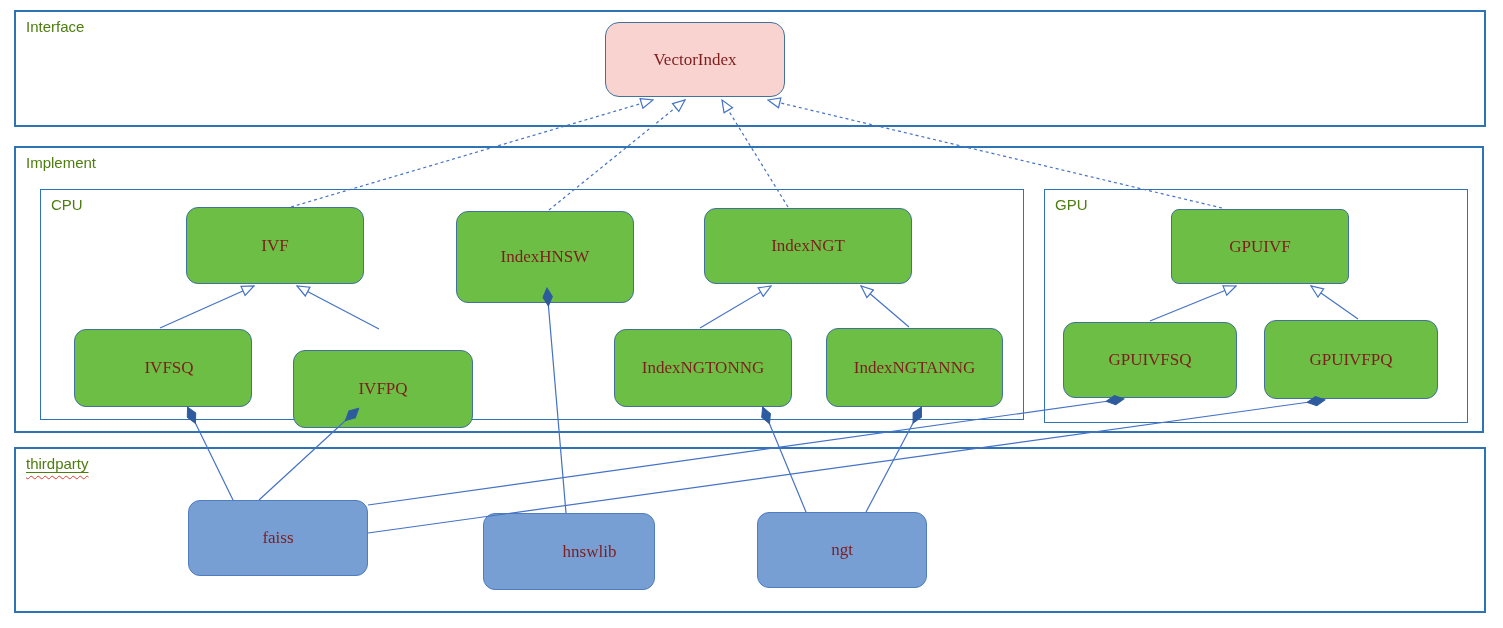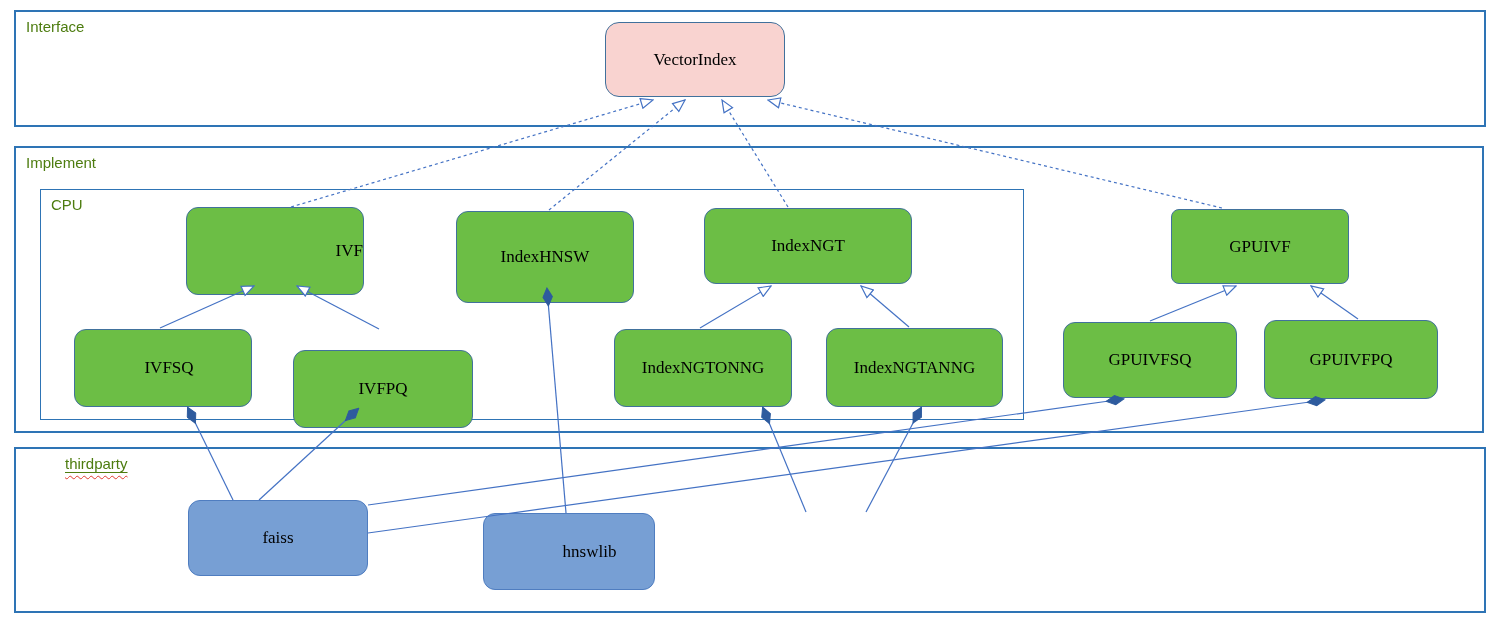--- a/index.html
+++ b/index.html
@@ -31,33 +31,33 @@
   .section-label {
     position: absolute;
     top: 6px;
     left: 10px;
     font-size: 15px;
     color: #4d7c0f;
     white-space: nowrap;
   }
   
   .underlined { text-decoration: underline; text-underline-offset: 3px; text-decoration-thickness: 1px; }
-  .squiggle   { text-decoration: underline wavy #e03c31; text-underline-offset: 6px; text-decoration-thickness: 1px; margin-left: 39px; }
+  .squiggle   { text-decoration: underline wavy #e03c31; text-underline-offset: 6px; text-decoration-thickness: 1px; }
 
   
   .node {
     position: absolute;
     box-sizing: border-box;
     border-radius: 12px;
     display: flex;
     align-items: center;
     justify-content: center;
     font-family: "Liberation Serif", serif;
     font-size: 17px;
-    color: #000000;
+    color: #7f1d1d;
     text-align: center;
   }
   .node-interface {
     background: #f9d3d0;
     border: 1.5px solid #41719c;
     border-radius: 14px;
   }
   .node-class {
     background: #6cbe45;
     border: 1.5px solid #41719c;
@@ -97,30 +97,33 @@
   </div>
 
   <div class="section z-section" style="left:14px; top:146px; width:1470px; height:287px;">
     <span class="section-label">Implement</span>
   </div>
 
   <div class="subsection z-subsection" style="left:40px; top:189px; width:984px; height:231px;">
     <span class="section-label">CPU</span>
   </div>
 
+  <div class="subsection z-subsection" style="left:1044px; top:189px; width:424px; height:234px;">
+    <span class="section-label">GPU</span>
+  </div>
 
   <div class="section z-section" style="left:14px; top:447px; width:1472px; height:166px;">
     <span class="section-label underlined"><span class="squiggle">thirdparty</span></span>
   </div>
 
   <div class="node node-interface z-node" style="left:605px; top:22px; width:180px; height:75px;">
     <span>VectorIndex</span>
   </div>
 
-  <div class="node node-class z-node" style="left:186px; top:207px; width:178px; height:88px;justify-content:flex-end;">
+  <div class="node node-class z-node" style="left:186px; top:207px; width:178px; height:77px;">
     <span>IVF</span>
   </div>
 
   <div class="node node-class z-node" style="left:456px; top:211px; width:178px; height:92px;">
     <span>IndexHNSW</span>
   </div>
 
   <div class="node node-class z-node" style="left:704px; top:208px; width:208px; height:76px;">
     <span>IndexNGT</span>
   </div>
@@ -154,20 +157,23 @@
   </div>
 
   <div class="node node-lib z-node" style="left:188px; top:500px; width:180px; height:76px;">
     <span>faiss</span>
   </div>
 
   <div class="node node-lib z-node" style="left:483px; top:513px; width:172px; height:77px;padding-left:41px;">
     <span>hnswlib</span>
   </div>
 
+  <div class="node node-lib z-node" style="left:757px; top:512px; width:170px; height:76px;">
+    <span>ngt</span>
+  </div>
 
   <svg id="edge-layer" width="1503" height="628" viewBox="0 0 1503 628" xmlns="http://www.w3.org/2000/svg">
     <defs>
       <marker id="arrow-hollow" viewBox="0 0 14 12" refX="13" refY="6" markerWidth="14" markerHeight="12" orient="auto" markerUnits="userSpaceOnUse">
         <path d="M1,1 L13,6 L1,11 Z" fill="#ffffff" stroke="#4472c4" stroke-width="1.2"></path>
       </marker>
       <marker id="diamond-filled" viewBox="0 0 20 11" refX="18" refY="5.5" markerWidth="20" markerHeight="11" orient="auto" markerUnits="userSpaceOnUse">
         <path d="M1,5.5 L10,0.8 L19,5.5 L10,10.2 Z" fill="#2e5b9e" stroke="#2e5b9e"></path>
       </marker>
     </defs>

